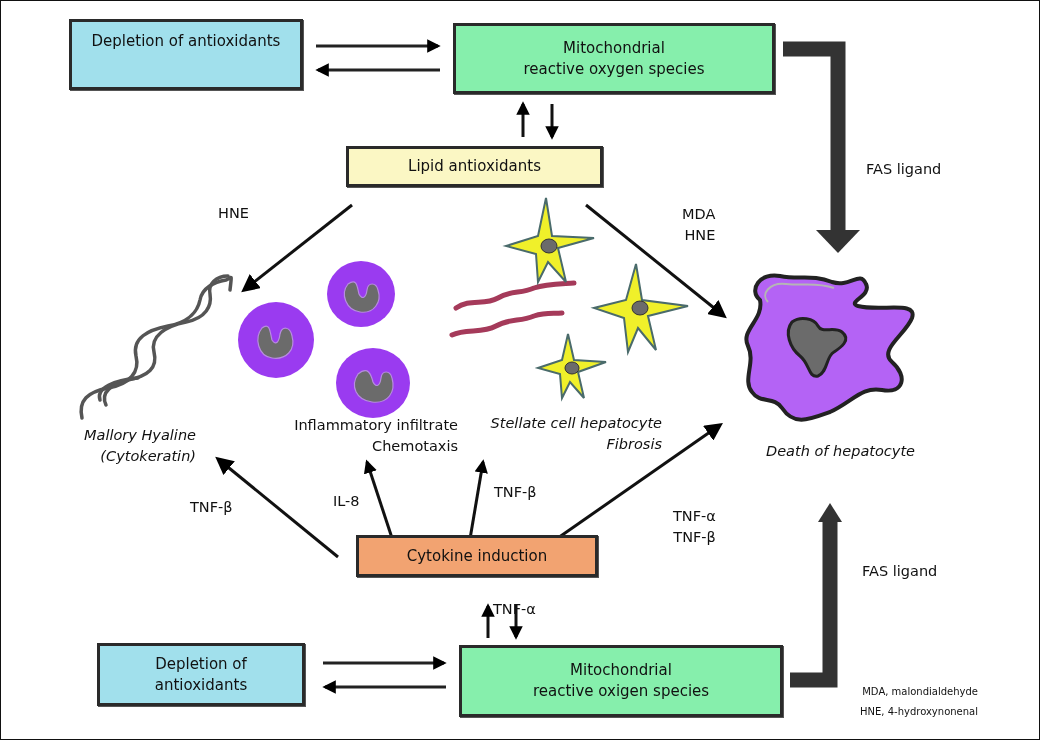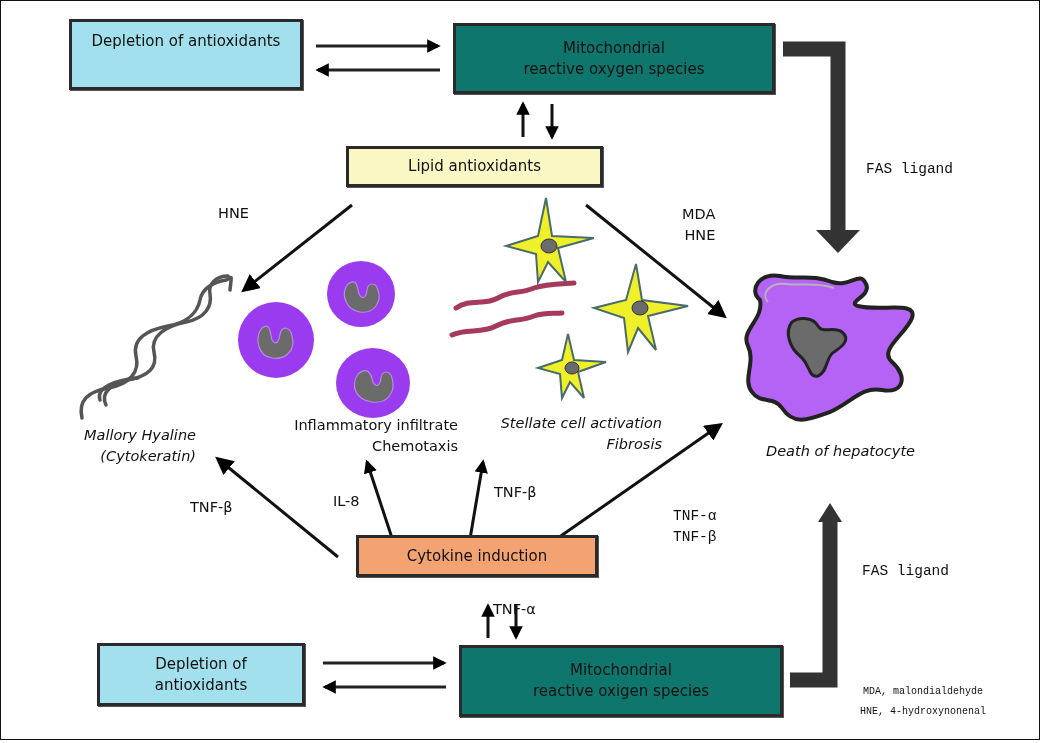--- a/index.html
+++ b/index.html
@@ -6,26 +6,26 @@
   body { width: 1043px; height: 743px; position: relative; overflow: hidden;
          font-family: "DejaVu Sans", sans-serif; color: #111; }
   #frame { position: absolute; left: 0; top: 0; width: 1040px; height: 740px;
            border: 1.5px solid #111; box-sizing: border-box; }
   svg#diagram { position: absolute; left: 0; top: 0; }
   .box { position: absolute; box-sizing: border-box; border: 3px solid #2a2a2a;
          display: flex; align-items: center; justify-content: center; text-align: center;
          font-size: 15px; line-height: 21px; white-space: pre-line;
          box-shadow: 1px 1px 0 #555; }
   .blue { background: #a1e0ec; }
-  .green { background: #0f766e; }
+  .green { background: #86efac; }
   .yellow { background: #fbf7c4; }
   .orange { background: #f2a371; }
   .lbl { position: absolute; font-size: 14.5px; line-height: 21px; white-space: pre-line; text-align: right; }
   .it { font-style: italic; }
-  .left { text-align: center; font-family: Liberation Mono, monospace; }
+  .left { text-align: right; }
 </style>
 </head>
 <body>
 
 <div id="frame"></div>
 
 <svg id="diagram" width="1043" height="743">
   <defs>
     <marker id="ah" viewBox="0 0 10 10" refX="8" refY="5" markerWidth="6" markerHeight="6" orient="auto-start-reverse">
       <path d="M0,0 L10,5 L0,10 z" fill="#000"></path>
@@ -134,21 +134,21 @@
 
 <div class="lbl" style="left:218px;top:203px;">HNE</div>
 <div class="lbl" style="left:682px;top:204px;">MDA
 HNE</div>
 <div class="lbl left" style="left:866px;top:159px;">FAS ligand</div>
 <div class="lbl left" style="left:862px;top:561px;">FAS ligand</div>
 <div class="lbl it" style="left:56px;top:425px;width:140px;">Mallory Hyaline
 (Cytokeratin)</div>
 <div class="lbl" style="left:258px;top:415px;width:200px;">Inflammatory infiltrate
 Chemotaxis</div>
-<div class="lbl it" style="left:462px;top:413px;width:200px;">Stellate cell activation
+<div class="lbl it" style="left:462px;top:413px;width:200px;">Stellate cell hepatocyte
 Fibrosis</div>
 <div class="lbl it" style="left:745px;top:441px;width:170px;">Death of hepatocyte</div>
 <div class="lbl" style="left:190px;top:497px;">TNF-β</div>
 <div class="lbl" style="left:333px;top:491px;">IL-8</div>
 <div class="lbl" style="left:494px;top:482px;">TNF-β</div>
 <div class="lbl left" style="left:673px;top:506px;">TNF-α
 TNF-β</div>
 <div class="lbl" style="left:493px;top:599px;">TNF-α</div>
 <div class="lbl left" style="left:860px;top:682px;font-size:10px;line-height:20px;">MDA, malondialdehyde
 HNE, 4-hydroxynonenal</div>

